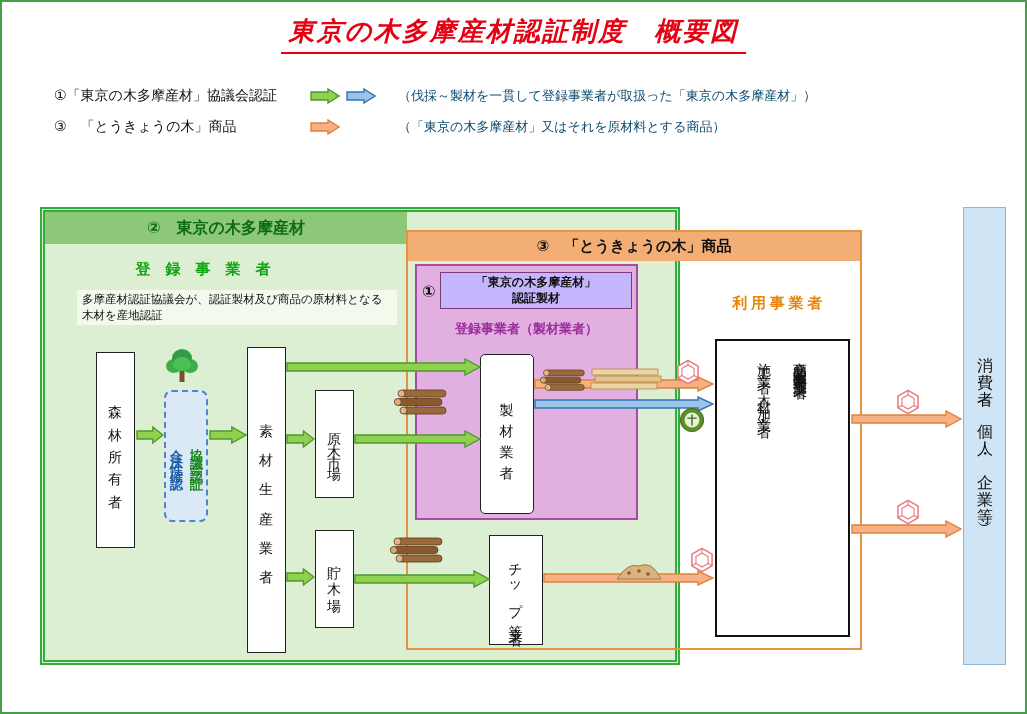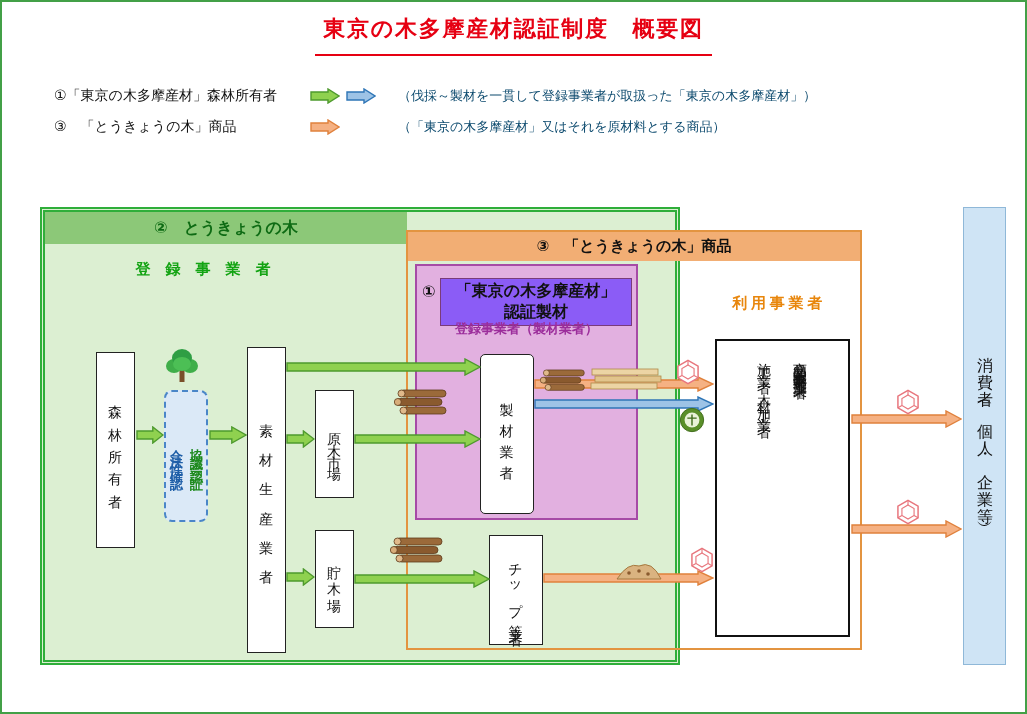--- a/index.html
+++ b/index.html
@@ -3,22 +3,22 @@
 <meta charset="utf-8">
 <style>
   * { box-sizing: border-box; margin: 0; padding: 0; }
   html,body { background:#fff; }
   body { font-family: "Liberation Sans", "DejaVu Sans", sans-serif; }
   .page { position:relative; width:1027px; height:714px; background:#fff;
           border:2px solid #43a047; overflow:hidden; }
 
   
   .title-wrap { position:absolute; top:12px; left:0; width:100%; text-align:center; }
-  .title { display:inline-block; color:#e60012; font-size:22px; font-weight:bold;
-           letter-spacing:0.08em; border-bottom:2px solid #e60012; padding:0 8px 10px; }
+  .title { display:inline-block; color:#e60012; font-size:26px; font-weight:bold;
+           letter-spacing:0.08em; border-bottom:2px solid #e60012; padding:0 8px 3px;font-style:italic; }
 
   
   .legend { position:absolute; left:52px; top:78px; }
   .legend-row { display:flex; align-items:center; height:31px; }
   .l-label { width:256px; font-size:14px; color:#111; }
   .l-arrows { width:88px; display:flex; align-items:center; gap:6px; }
   .l-desc { font-size:13px; color:#0c4a6e; }
 
   
   .green-zone { position:absolute; left:38px; top:205px; width:640px; height:458px;
@@ -35,22 +35,22 @@
                  border:2px solid #e39440; background:transparent; z-index:2; }
   .orange-band { position:absolute; left:0; top:0; width:100%; height:29px; background:#f2ae74;
                  display:flex; align-items:center; justify-content:center;
                  color:#111; font-size:15px; font-weight:bold; }
   .user-label { position:absolute; left:288px; top:62px; width:166px; text-align:center;
                 color:#e8860c; font-size:15px; font-weight:bold; letter-spacing:0.25em; }
 
   .purple-zone { position:absolute; left:413px; top:262px; width:223px; height:256px;
                  background:#e2b0e0; border:2px solid #a64ba6; z-index:3; }
   .p-num { position:absolute; left:5px; top:16px; font-size:16px; font-weight:bold; color:#111; }
-  .p-header { position:absolute; left:23px; top:12px; width:192px; background:#8b5cf6;
-              border:1px solid #7a3b7a; text-align:center; font-size:16px; font-weight:bold;
+  .p-header { position:absolute; left:23px; top:6px; width:192px; background:#c4b5fd;
+              border:1px solid #7a3b7a; text-align:center; font-size:12px; font-weight:bold;
               line-height:1.3; padding:2px 0; color:#111; }
   .p-sub { position:absolute; left:0; top:54px; width:100%; text-align:center;
            color:#9b2d9b; font-size:13px; font-weight:bold; }
 
   .consumer-box { position:absolute; left:961px; top:205px; width:43px; height:458px;
                   background:#cfe4f5; border:1px solid #8fb8d8; z-index:2;
                   display:flex; align-items:center; justify-content:center; }
   .consumer-box .vt { font-size:16px; letter-spacing:1.05em; color:#111; }
 
   
@@ -121,21 +121,21 @@
 <body>
 
 <div class="page">
 
   <div class="title-wrap">
     <span class="title">東京の木多摩産材認証制度　概要図</span>
   </div>
 
   <div class="legend">
     <div class="legend-row">
-      <span class="l-label">①「東京の木多摩産材」森林所有者</span>
+      <span class="l-label">①「東京の木多摩産材」協議会認証</span>
       <span class="l-arrows">
         <span class="barrow barrow-inline" style="width:30px;height:16px">
             <svg width="30" height="16" viewBox="0 0 30 16" style="display:block">
               <polygon points="1,4 18,4 18,1 29,8 18,15 18,12 1,12" fill="#8fd14f" stroke="#4e9a2e" stroke-width="1.4"></polygon>
             </svg>
           </span>
         <span class="barrow barrow-inline" style="width:30px;height:16px">
             <svg width="30" height="16" viewBox="0 0 30 16" style="display:block">
               <polygon points="1,4 18,4 18,1 29,8 18,15 18,12 1,12" fill="#9dc3e6" stroke="#2e75b6" stroke-width="1.4"></polygon>
             </svg>
@@ -150,22 +150,23 @@
             <svg width="30" height="16" viewBox="0 0 30 16" style="display:block">
               <polygon points="1,4 18,4 18,1 29,8 18,15 18,12 1,12" fill="#f5b183" stroke="#e0813c" stroke-width="1.4"></polygon>
             </svg>
           </span>
       </span>
       <span class="l-desc">（「東京の木多摩産材」又はそれを原材料とする商品）</span>
     </div>
   </div>
 
   <div class="green-zone">
-    <div class="green-band">②　とうきょうの木</div>
+    <div class="green-band">②　東京の木多摩産材</div>
     <div class="green-subtitle">登　録　事　業　者</div>
+    <div class="green-note">多摩産材認証協議会が、認証製材及び商品の原材料となる木材を産地認証</div>
   </div>
 
   <div class="orange-zone">
     <div class="orange-band">③　「とうきょうの木」商品</div>
     <div class="user-label">利用事業者</div>
   </div>
 
   <div class="purple-zone">
     <span class="p-num">①</span>
     <div class="p-header">

